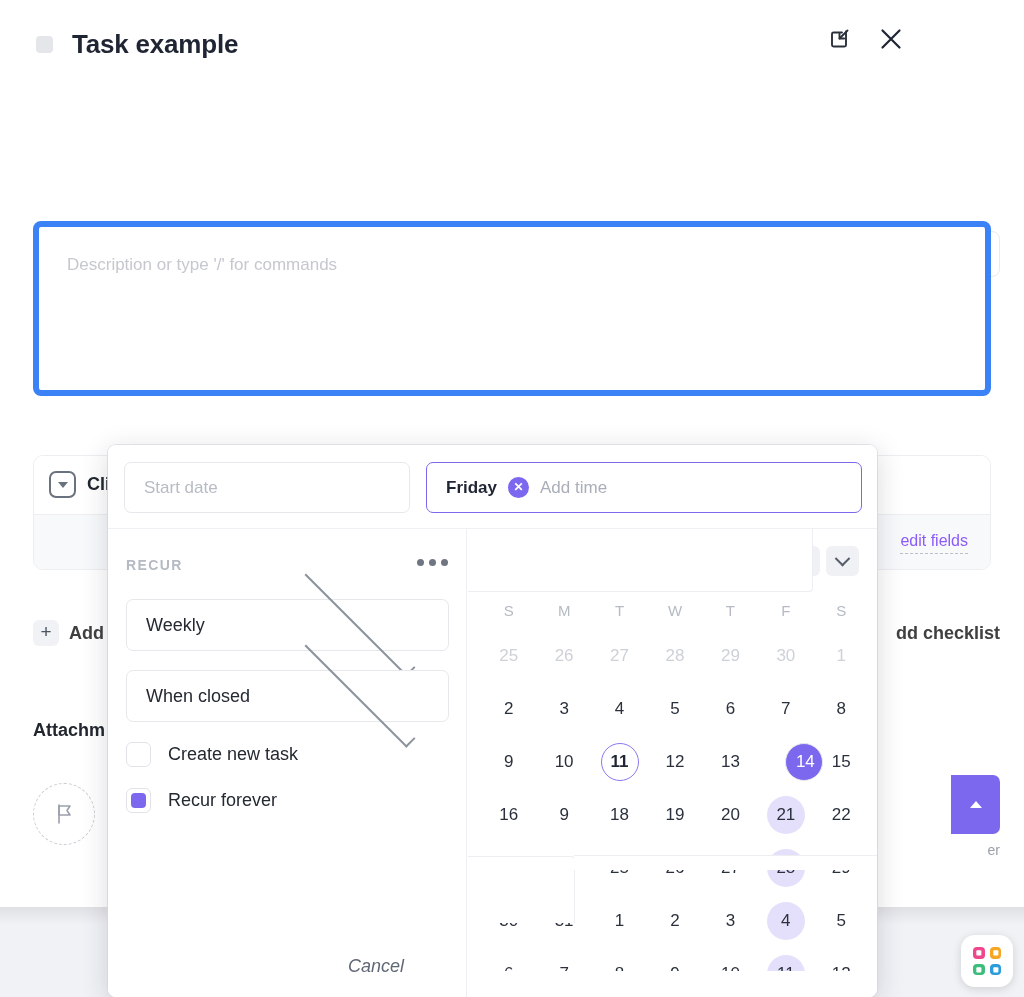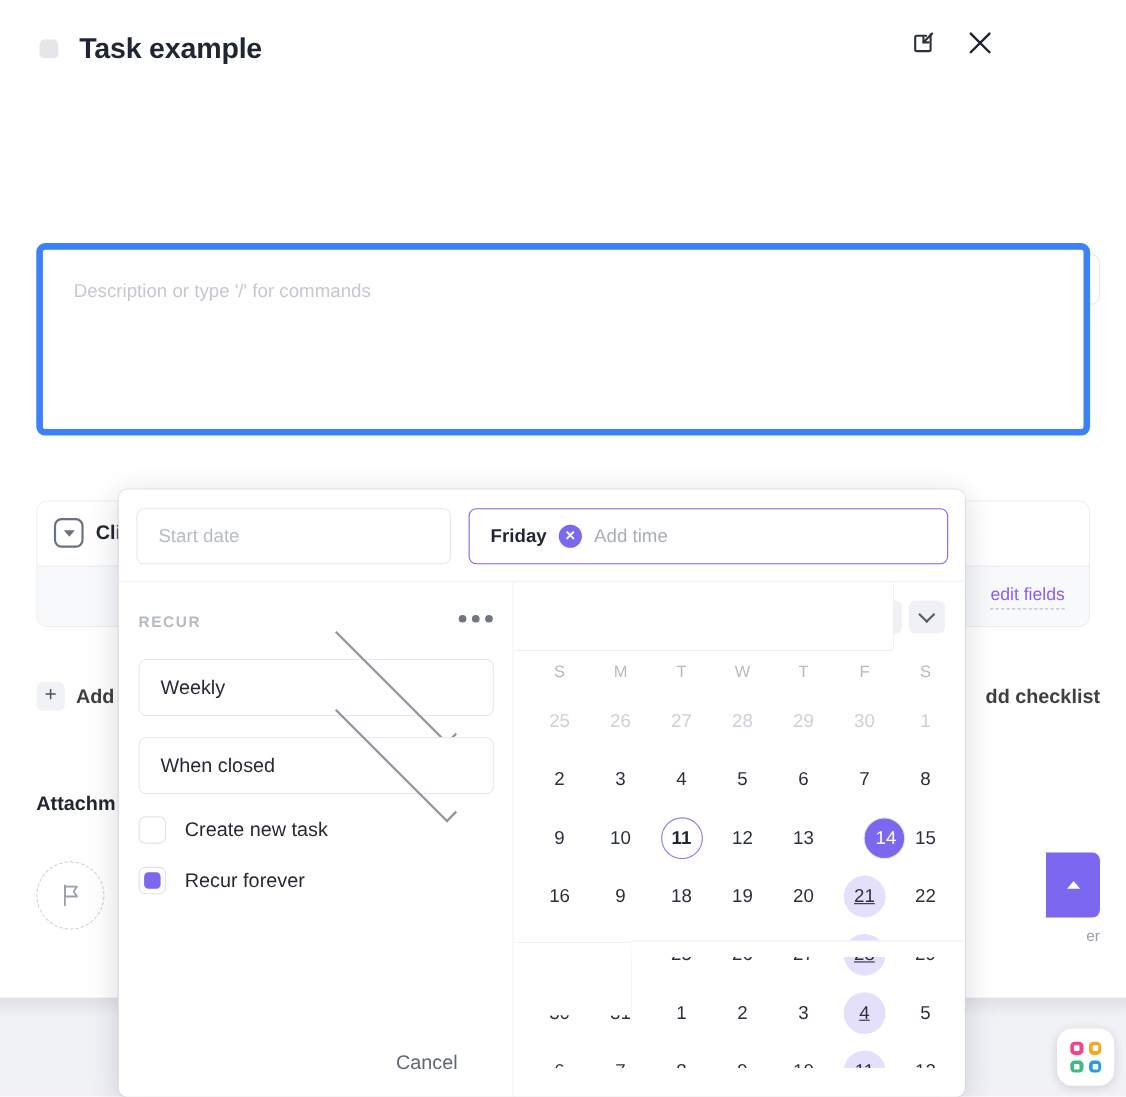--- a/index.html
+++ b/index.html
@@ -192,21 +192,21 @@
   .chev { width:13px; height:13px; border-right:2px solid #8d939d; border-bottom:2px solid #8d939d; transform:rotate(45deg) translate(-3px,-3px); }
   .sel-freq { top:70px; }
   .sel-when { top:141px; }
   .cbrow { position:absolute; left:18px; display:flex; align-items:center; gap:17px; cursor:pointer; }
   .cb { width:25px; height:25px; border-radius:6px; border:1.6px solid #e1e3e8; background:#fff; }
   .cb.on { border-color:#e1e3e8; display:flex; align-items:center; justify-content:center; }
   .cb.on i { display:block; width:15px; height:15px; border-radius:4px; background:#7b68ee; }
   .cbrow span { font-size:18px; color:#242932; }
   .cb-new { top:213px; }
   .cb-forever { top:259px; }
-  .dp-actions { position:absolute; left:16px; bottom:0; width:384px; height:64px; }
+  .dp-actions { position:absolute; left:4px; bottom:0; width:384px; height:64px;font-style:italic; }
   .btn-cancel {
     position:absolute; right:92px; top:14px; height:38px; display:flex; align-items:center;
     font-size:18px; color:#606875; cursor:pointer;
   }
   .btn-save {
     position:absolute; right:0; top:0; width:72px; height:64px; background:#7b68ee;
     color:#fff; font-size:18px; display:flex; align-items:center; justify-content:center; cursor:pointer;
   }
 
   
@@ -230,21 +230,21 @@
     font-size:15px; color:#b5bac3; font-weight:500;
   }
   .cell { height:53px; display:flex; align-items:center; justify-content:center; position:relative; }
   .daynum {
     width:38px; height:38px; border-radius:50%; display:flex; align-items:center; justify-content:center;
     font-size:17px; color:#2b313c; cursor:pointer; position:relative; z-index:2;
   }
   .daynum.muted { color:#cdd1d8; }
   .daynum.today { border:1.6px solid #8a79f0; font-weight:700; color:#1f2533; }
   .daynum.sel { background:#7b68ee; color:#fff; font-weight:500; }
-  .daynum.recur { background:#e4e0fb; color:#2b313c;text-decoration:underline; }
+  .daynum.recur { background:#e4e0fb; color:#2b313c; }
   .cal-partial { height:24px; overflow:hidden; }
   .cal-partial .cell { height:53px; }
 
   
   .notch {
     position:absolute; background:#fff; border:1px solid #eceef1; z-index:5; pointer-events:none;
   }
   .notch-tl { left:-14px; top:-10px; width:359px; height:73px; border-radius:0 0 4px 0; border-top:none; border-left:none; }
   .notch-bl { left:-14px; top:327px; width:121px; height:67px; border-radius:0 4px 0 0; border-left:none; border-bottom:none; }
   .notch-br { left:106px; top:326px; width:310px; height:15px; border-radius:0; border-left:none; border-right:none; border-bottom:none; }

